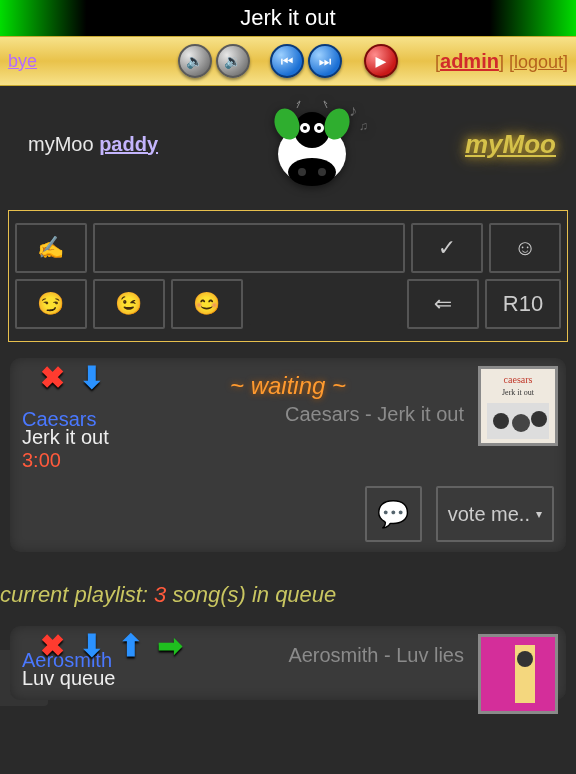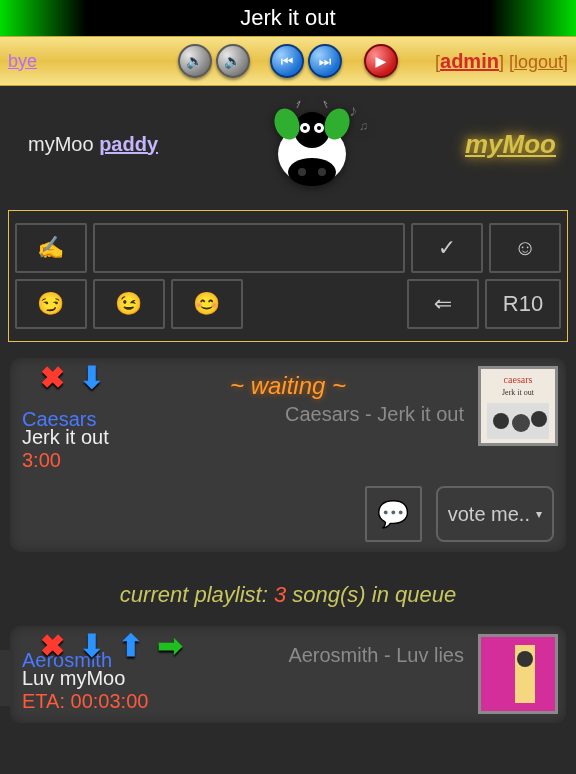--- a/index.html
+++ b/index.html
@@ -47,24 +47,24 @@
   .info .artist{color:#4a78ff;font-size:20px}
   .info .title{color:#eee;font-size:20px}
   .info .time{color:#ff5a3c;font-size:20px}
   .info .wished{color:#eee;font-size:20px}
   .info .wisher{font-weight:bold}
   .desc{color:#8b8b8b;font-size:20px;text-align:right;padding-right:90px;margin-top:-28px}
   .card-ctrls{display:flex;gap:14px;align-items:center;justify-content:flex-end;margin-top:14px}
   .comment-box{display:flex;align-items:center;border:2px solid #626262;border-radius:2px;height:52px;padding:0 10px;gap:8px;background:#3a3a3a}
   .comment-box .bubble{color:#4aa8ff;font-size:26px}
   .comment-box span.txt{color:#9a9a9a;font-style:italic;font-size:20px}
-  .vote-box{display:flex;align-items:center;border:2px solid #626262;border-radius:8px;height:52px;padding:0 10px;gap:6px;font-size:20px;color:#ccc}
+  .vote-box{display:flex;align-items:center;border:2px solid #626262;border-radius:2px;height:52px;padding:0 10px;gap:6px;font-size:20px;color:#ccc}
   .vote-box .caret{font-size:12px}
   
-  .pl-head{text-align:center;color:#c9c661;font-style:italic;font-size:22px;margin-top:30px}
+  .pl-head{text-align:left;color:#c9c661;font-style:italic;font-size:22px;margin-top:30px}
   .pl-head .cnt{color:#ff5a3c}
   
   .scrolltop{position:absolute;left:0;top:650px;width:48px;height:56px;background:rgba(60,60,60,.6);border-radius:0 4px 4px 0;display:flex;align-items:center;justify-content:center;color:#888;font-size:20px}
   
   .card.q2{margin-top:18px}
   .card.q2 .cover{background:#d42e9a}
 </style>
 </head>
 <body>
 
@@ -183,16 +183,15 @@
   <div class="cover">
     <svg width="74" height="74">
         <rect width="74" height="74" fill="#d42e9a"></rect>
         <rect x="34" y="8" width="20" height="58" fill="#f4d77e"></rect>
         <circle cx="44" cy="22" r="8" fill="#333"></circle>
       </svg>
   </div>
   <div class="info" style="margin-top:13px">
     <div class="artist">Aerosmith</div>
     <div class="desc">Aerosmith - Luv lies</div>
-    <div class="title">Luv myMoo</div>
-    <div class="time">ETA: 00:03:00</div>
+    <div class="title">Luv queue</div>
   </div>
 </div>
 
 </body></html>

